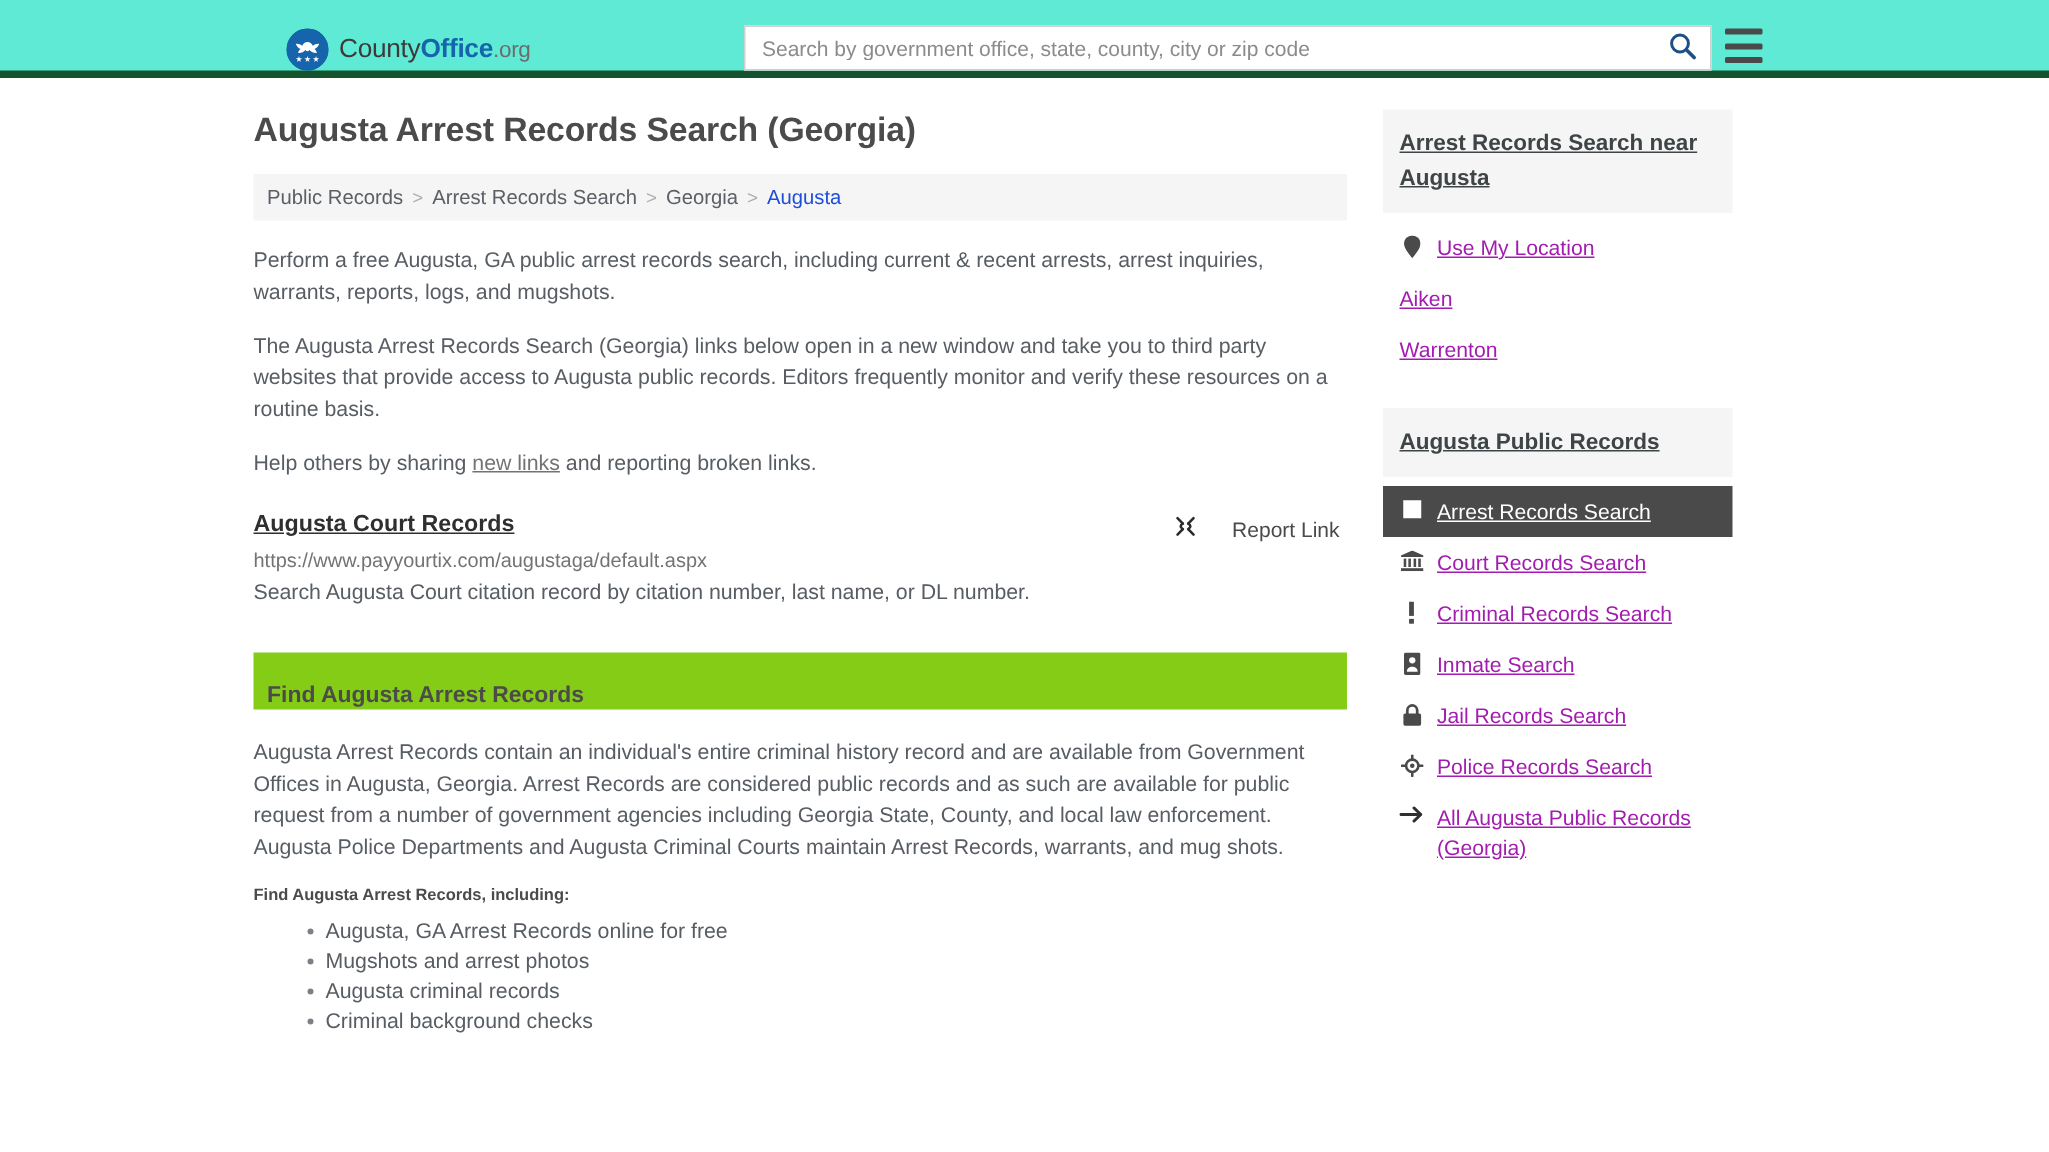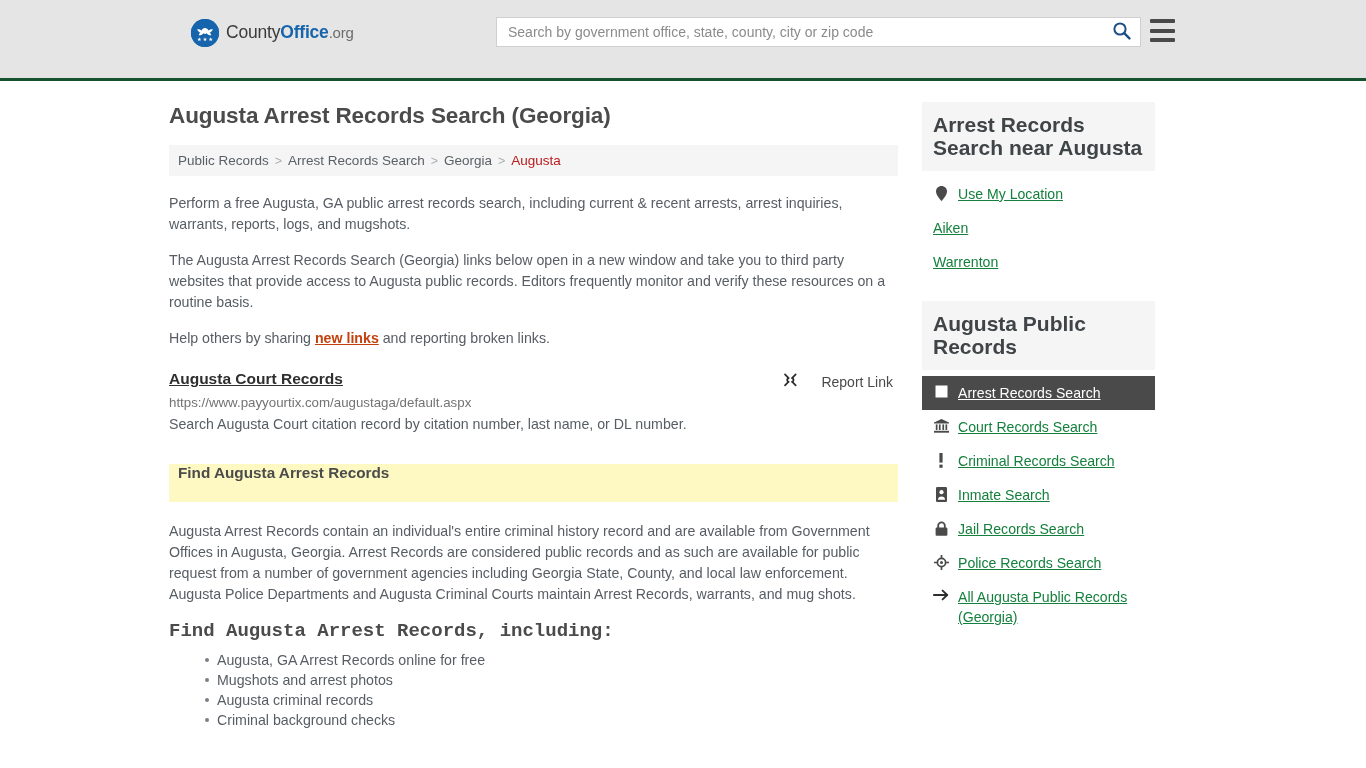--- a/index.html
+++ b/index.html
@@ -9,23 +9,23 @@
     background: #ffffff;
     font-family: "Liberation Sans", sans-serif;
     color: #555b60;
     overflow: hidden;
   }
 
   
   .site-header {
     position: relative;
     width: 1366px;
-    height: 81px;
-    background: #e5e5e5;
-    border-bottom: 3px solid #14532d;
+    height: 52px;
+    background: #5eead4;
+    border-bottom: 5px solid #14532d;
     display: flex;
     align-items: center;
   }
   .brand {
     position: absolute;
     left: 191px; top: 19px;
     display: flex;
     align-items: center;
     gap: 7px;
     text-decoration: none;
@@ -127,29 +127,29 @@
     align-items: center;
     padding: 0 9px;
     font-size: 13.5px;
     margin-bottom: 17px;
   }
   .breadcrumb a {
     color: #5a6066;
     text-decoration: none;
   }
   .bc-sep { color: #a9aeb3; margin: 0 6px; font-size: 12.5px; }
-  .bc-current { color: #b91c1c; }
+  .bc-current { color: #1d4ed8; }
 
   p.body-text {
     font-size: 14.2px;
     line-height: 21px;
     color: #575d63;
     margin: 0 0 15px 0;
   }
-  p.body-text a { color: #c2410c; text-decoration: underline; font-weight: bold; }
+  p.body-text a { color: #737373; text-decoration: underline; }
 
   
   .result {
     position: relative;
     margin-top: 21px;
     margin-bottom: 26px;
     min-height: 68px;
   }
   .result-title {
     font-size: 15.5px;
@@ -179,39 +179,38 @@
     gap: 22px;
     font-size: 14px;
     color: #4a4a4a;
     text-decoration: none;
     cursor: pointer;
     white-space: nowrap;
   }
 
   
   .section-band {
-    background: #fef9c3;
+    background: #84cc16;
     height: 38px;
     display: flex;
-    align-items: flex-start;
+    align-items: flex-end;
     padding: 0 9px;
     margin-bottom: 19px;
   }
   .section-band h2 {
     margin: 0;
     font-size: 15.3px;
     font-weight: bold;
     color: #4b4b4b;
   }
   .sub-head {
-    font-size: 19px;
+    font-size: 11px;
     font-weight: bold;
     color: #4b4b4b;
     margin: 0 0 8px 0;
-    font-family: Liberation Mono, monospace;
   }
   ul.facts {
     margin: 0;
     padding-left: 36px;
     list-style: none;
   }
   ul.facts li {
     font-size: 14.2px;
     color: #575d63;
     line-height: 20px;
@@ -228,37 +227,38 @@
   }
 
   
   .side-card { margin-bottom: 22px; }
   .side-head {
     background: #f5f5f5;
     padding: 11px 11px 12px 11px;
   }
   .side-head h3 {
     margin: 0;
-    font-size: 21px;
+    font-size: 15px;
     font-weight: bold;
     color: #3f4447;
     line-height: 23px;
+    text-decoration: underline;
   }
   .side-list { padding-top: 6px; }
   .side-item {
     display: flex;
     align-items: flex-start;
     gap: 9px;
     padding: 7px 11px;
     text-decoration: none;
     line-height: 20px;
   }
   .side-item .si-label {
     font-size: 14.1px;
-    color: #15803d;
+    color: #a21caf;
     text-decoration: underline;
   }
   .side-item.active {
     background: #4a4a4a;
   }
   .side-item.active .si-label { color: #ffffff; }
   .si-icon {
     width: 16px;
     flex: 0 0 16px;
     display: flex;

